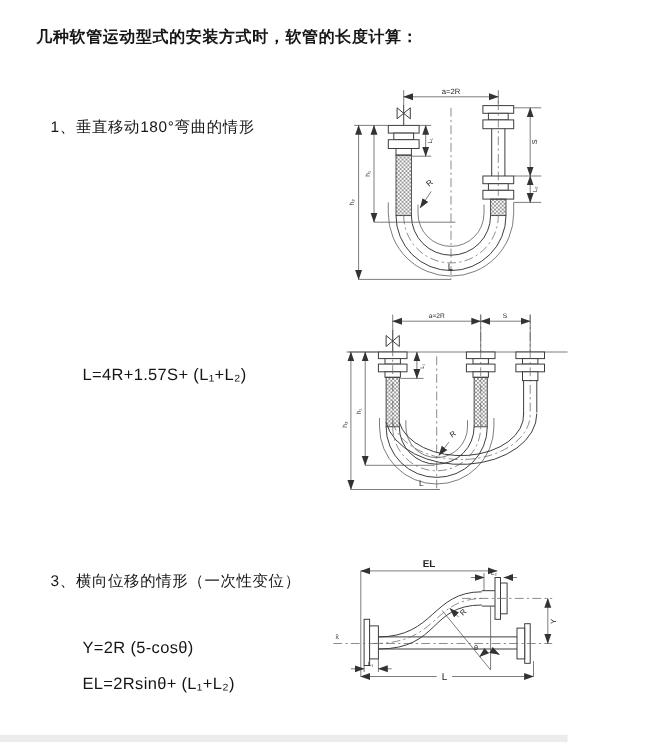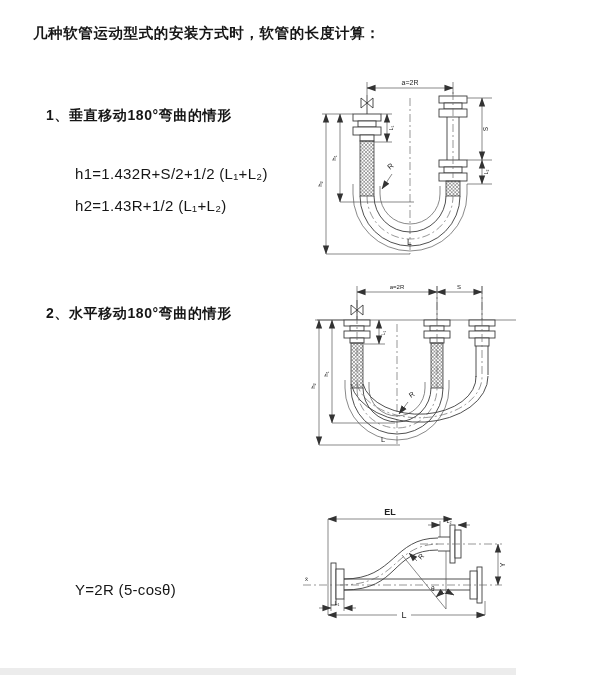--- a/index.html
+++ b/index.html
@@ -1,43 +1,43 @@
 <!DOCTYPE html>
 <html><head>
 <meta charset="utf-8">
 <style>
   html,body{margin:0;padding:0;background:#fff;}
   .page{position:relative;width:516px;height:675px;background:#ffffff;overflow:hidden;
         font-family:"Liberation Sans","DejaVu Sans",sans-serif;color:#161616;}
   .title{position:absolute;left:33px;top:24px;font-size:14.5px;font-weight:600;letter-spacing:.6px;white-space:nowrap;}
-  .sec-h{position:absolute;left:46px;font-size:14px;font-weight:700;letter-spacing:.6px;white-space:nowrap;}
+  .sec-h{position:absolute;left:46px;font-size:14px;font-weight:400;letter-spacing:.6px;white-space:nowrap;}
   .formula{position:absolute;left:75px;font-size:15px;font-weight:500;letter-spacing:.3px;white-space:nowrap;}
   svg{position:absolute;overflow:visible;}
   .ln{stroke:#3c3c3c;stroke-width:.9;fill:none;}
   .tn{stroke:#565656;stroke-width:.7;fill:none;}
   .dsh{stroke:#6a6a6a;stroke-width:.7;fill:none;stroke-dasharray:8 3 2 3;}
   .fl{fill:#ffffff;stroke:#3c3c3c;stroke-width:.9;}
   .ht{stroke:#3c3c3c;stroke-width:.8;}
   svg text{fill:#222;font-family:"Liberation Sans","DejaVu Sans",sans-serif;}
   .strip{position:absolute;left:0;bottom:0;width:600px;height:7px;background:#ececec;}
 </style>
 </head>
 <body>
 
 <div class="page">
 
   <div class="title">几种软管运动型式的安装方式时，软管的长度计算：</div>
 
   <div class="sec-h" style="top:107px"><span>1、</span><span>垂直移动180°弯曲的情形</span></div>
-  <div class="formula" style="top:165px">h1=1.432R+S/2+1/2 (L₁+L₂)</div>
-  <div class="formula" style="top:197px">h2=1.43R+1/2 (L₁+L₂)</div>
-
-  <div class="sec-h" style="top:305px"><span>2、</span><span>水平移动180°弯曲的情形</span></div>
-
+
+  <div class="formula" style="top:332px">L=4R+1.57S+ (L₁+L₂)</div>
+
+  <div class="sec-h" style="top:520px"><span>3、</span><span>横向位移的情形（一次性变位）</span></div>
   <div class="formula" style="top:581px">Y=2R (5-cosθ)</div>
+  <div class="formula" style="top:613px">EL=2Rsinθ+ (L₁+L₂)</div>
 
   <svg style="left:310px;top:68px" width="290" height="190" viewBox="0 0 290 190">
     <defs>
       <marker id="ar1" viewBox="0 0 10 10" refX="9.5" refY="5" markerWidth="9" markerHeight="9" orient="auto-start-reverse" markerUnits="userSpaceOnUse">
           <path d="M0,1.5 L10,5 L0,8.5 z" fill="#333"></path>
         </marker>
       <pattern id="hx1" width="3.5" height="3.5" patternUnits="userSpaceOnUse">
         <path d="M0,3.5 L3.5,0 M0,0 L3.5,3.5" stroke="#4a4a4a" stroke-width="0.5"></path>
       </pattern>
     </defs>

